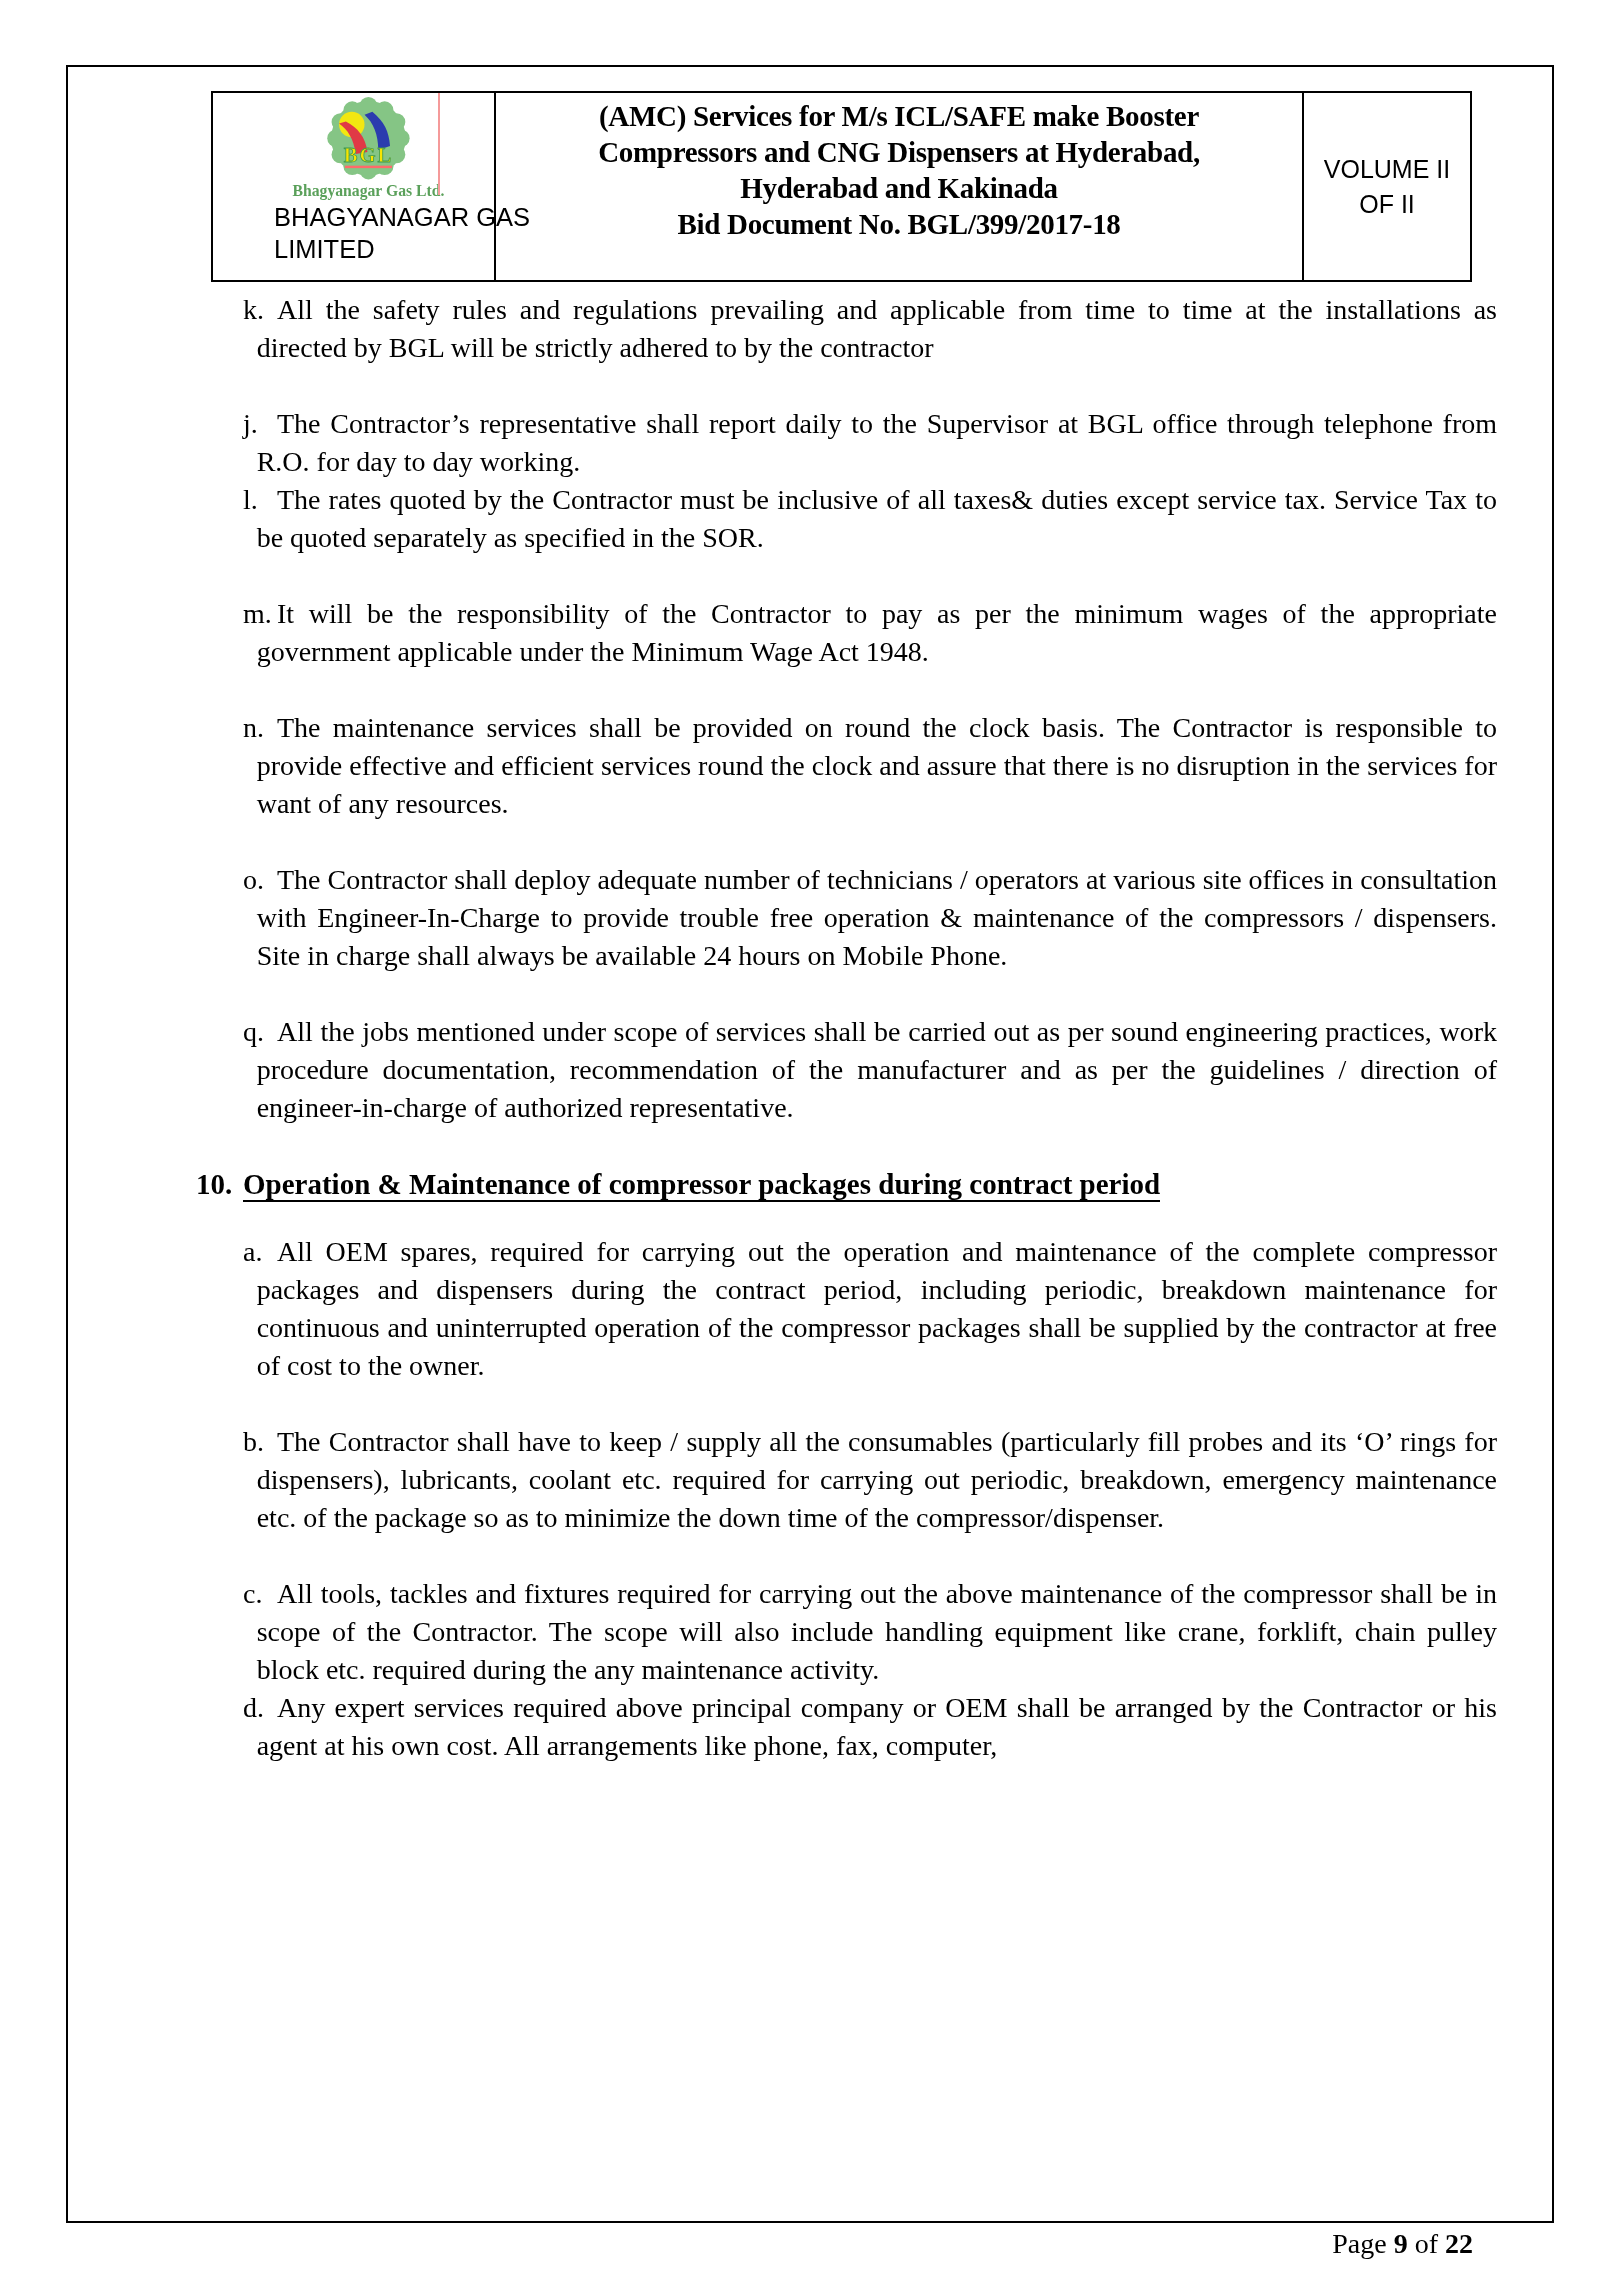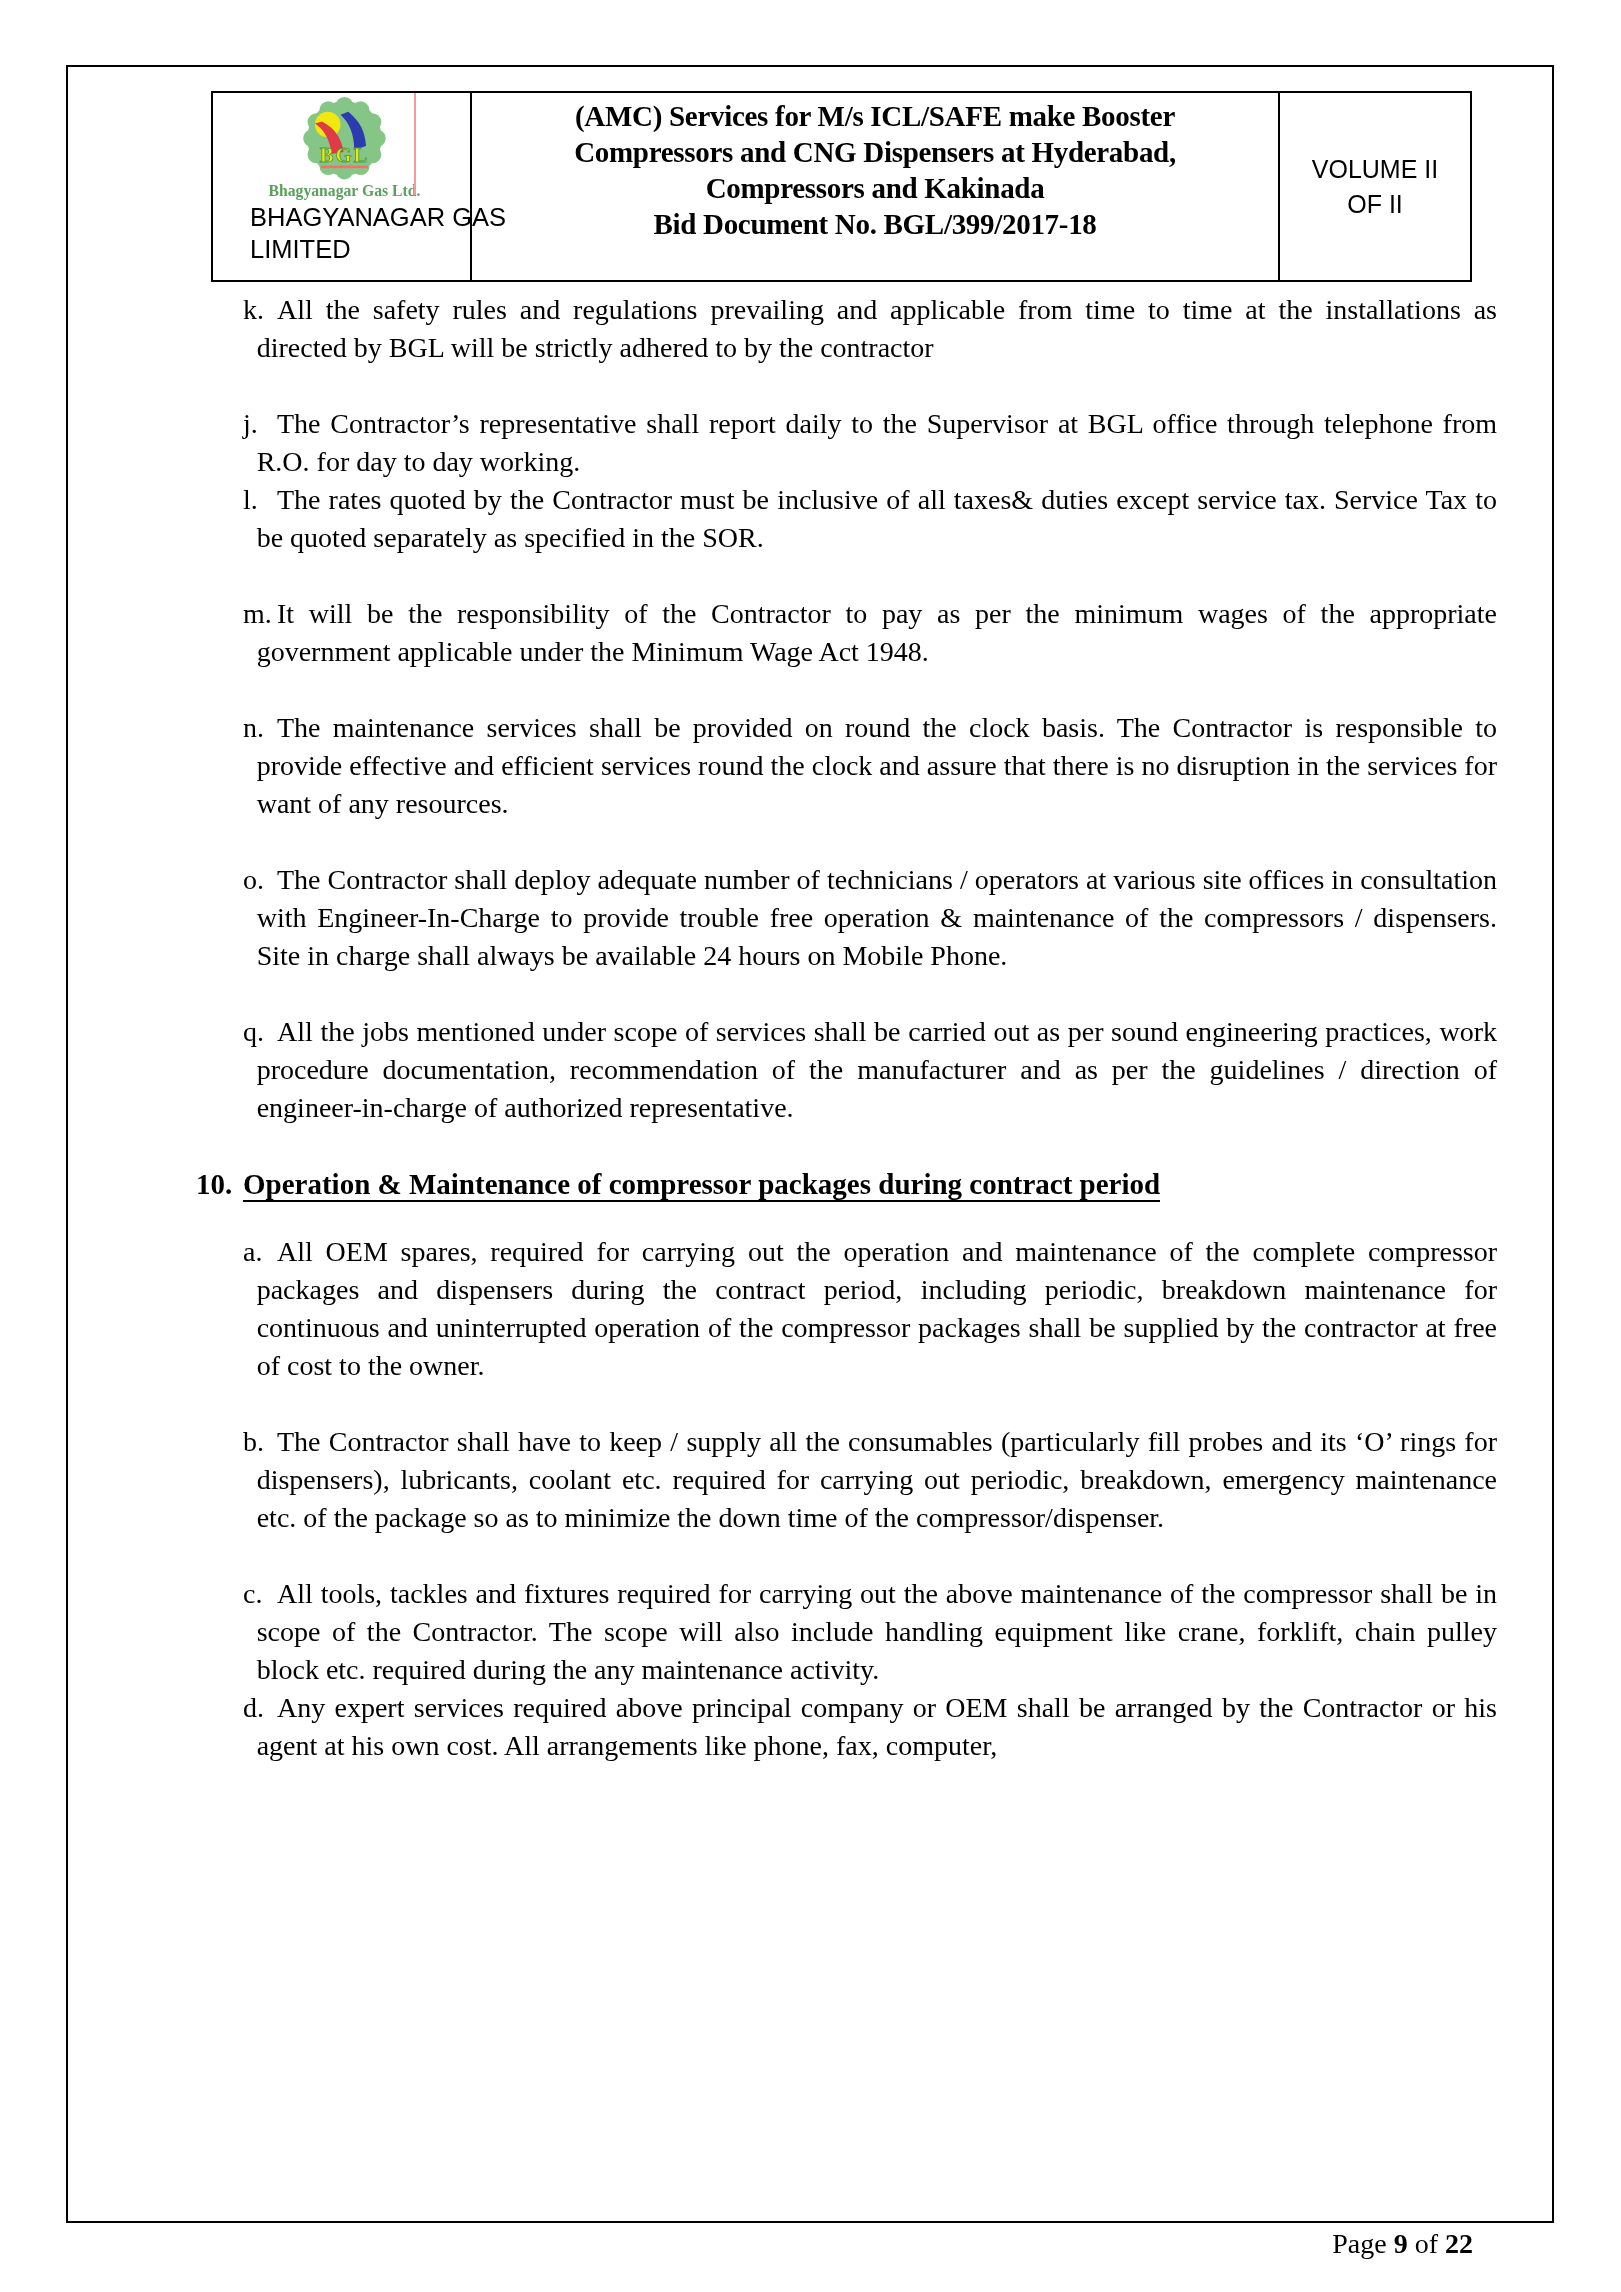--- a/index.html
+++ b/index.html
@@ -9,21 +9,21 @@
   }
   .page-border {
     position:absolute; left:66px; top:65px; width:1484px; height:2154px;
     border:2.9px solid #000;
   }
   
   .header-table {
     position:absolute; left:211px; top:91px; width:1257px; height:187px;
     border:2.9px solid #000; display:flex; background:#fff;
   }
-  .cell-logo { width:257px; border-right:2.9px solid #000; position:relative; }
+  .cell-logo { width:257px; border-right:2.9px solid #000; position:relative;margin-left:24px; }
   .cell-title {
     width:806px; border-right:2.9px solid #000; text-align:center;
     font-weight:bold; font-size:29px; line-height:36px; padding-top:4.9px;
     letter-spacing:-0.3px;
   }
   .cell-volume {
     flex:1; display:flex; flex-direction:column; justify-content:center;
     text-align:center; font-family:"Liberation Sans", sans-serif;
     font-size:25px; line-height:35px;
   }
@@ -85,21 +85,21 @@
         <rect x="110" y="72" width="48" height="2.5" fill="#ff6a6a"></rect>
         <text x="134" y="103" text-anchor="middle" font-family="Liberation Serif, serif" font-size="16" font-weight="bold" fill="#5aa05a">Bhagyanagar Gas Ltd.</text>
       </svg>
       <div class="accent-line"></div>
       <div class="company-name">BHAGYANAGAR GAS LIMITED</div>
     </div>
 
     <div class="cell-title">
       <div>(AMC) Services for M/s ICL/SAFE make Booster</div>
       <div>Compressors and CNG Dispensers at Hyderabad,</div>
-      <div>Compressors and Kakinada</div>
+      <div>Hyderabad and Kakinada</div>
       <div>Bid Document No. BGL/399/2017-18</div>
     </div>
 
     <div class="cell-volume">
       <div>VOLUME II</div>
       <div>OF II</div>
     </div>
 
   </div>
 

